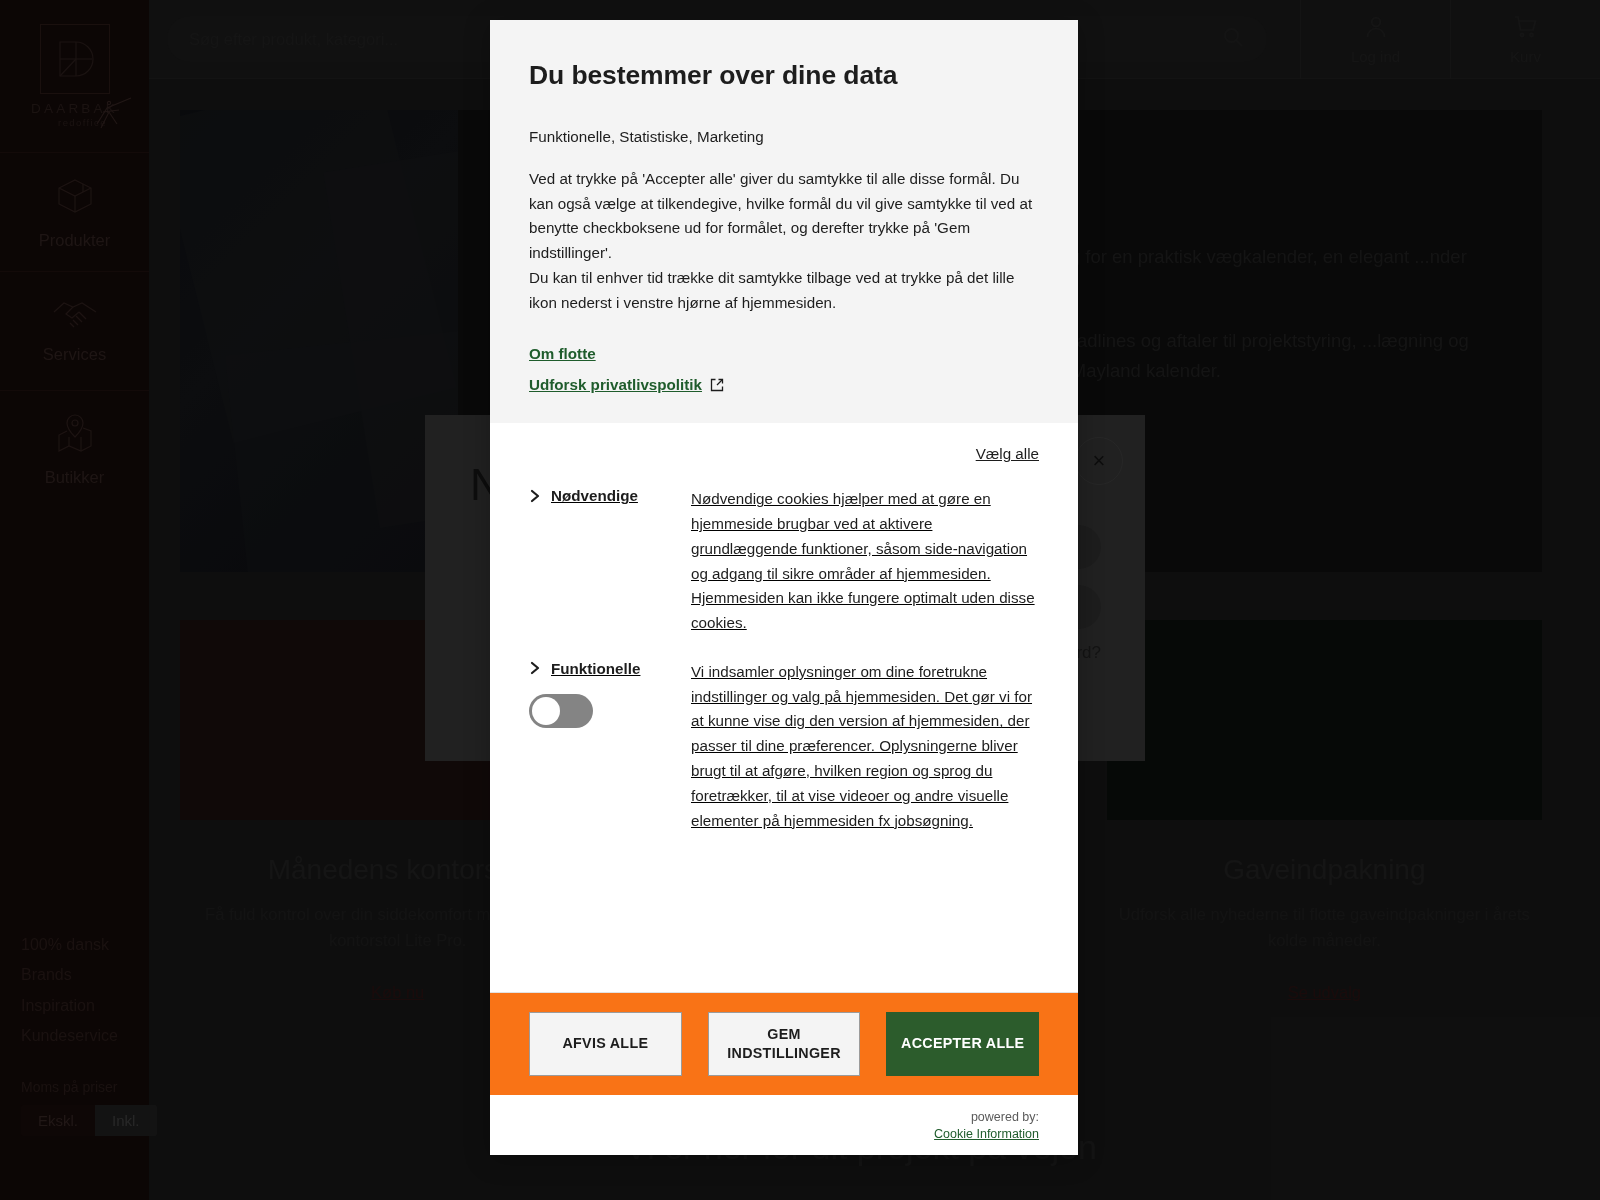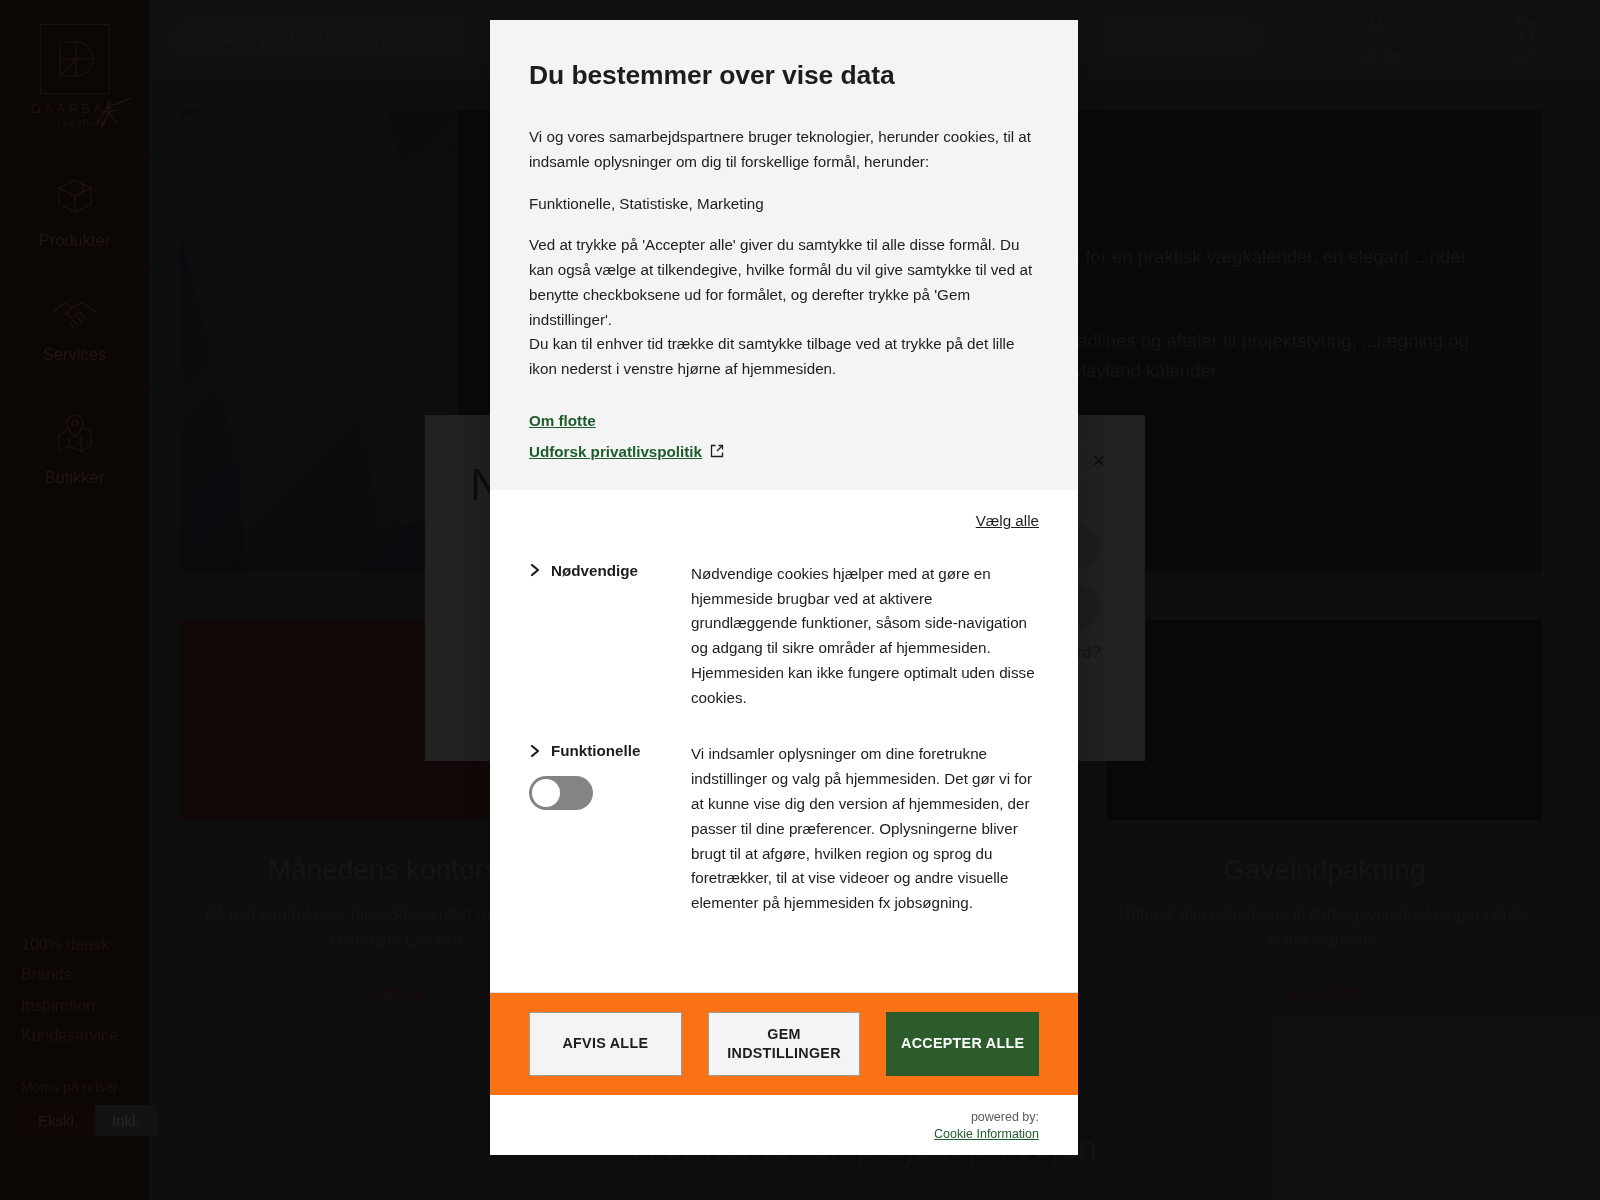--- a/index.html
+++ b/index.html
@@ -165,21 +165,21 @@
   .ck-link-row a { color: #1f5c2c; font-size: 15.2px; font-weight: 700; text-decoration: underline; }
   .ext-ic { color: #1d1d1d; display: inline-flex; }
 
   .ck-body {
     flex: 1; overflow: hidden; background: #fff; padding: 0 39px;
     position: relative;
   }
   .ck-selall { text-align: right; padding-top: 22px; }
   .ck-selall a { font-size: 15.2px; color: #1d1d1d; }
 
-  .ck-row { display: flex; margin-top: 32px; }
+  .ck-row { display: flex; margin-top: 24px; text-decoration: underline; }
   .ck-row-left { width: 162px; flex: 0 0 162px; }
   .ck-cat {
     display: flex; align-items: center; gap: 10px;
     font-size: 15.2px; font-weight: 700; color: #1d1d1d;
   }
   .chev { color: #1d1d1d; font-weight: 700; display: inline-flex; }
   .ck-desc { font-size: 15.2px; line-height: 1.63; color: #1d1d1d; }
 
   .switch {
     margin-top: 17px; width: 64px; height: 34px; border-radius: 17px;
@@ -366,22 +366,21 @@
     <div class="nl-q">...rd?</div>
     <div style="position:absolute;left:70px;top:55px;width:120px;height:46px;border-radius:23px;background:#5a1f1f;opacity:.55"></div>
   </div>
 </div>
 
 <div id="dim"></div>
 
 <div id="cookie">
 
   <div class="ck-top">
-    <h2>Du bestemmer over vise data</h2>
-    <p>Vi og vores samarbejdspartnere bruger teknologier, herunder cookies, til at indsamle oplysninger om dig til forskellige formål, herunder:</p>
+    <h2>Du bestemmer over dine data</h2>
     <p>Funktionelle, Statistiske, Marketing</p>
     <p style="white-space:pre-line">Ved at trykke på 'Accepter alle' giver du samtykke til alle disse formål. Du kan også vælge at tilkendegive, hvilke formål du vil give samtykke til ved at benytte checkboksene ud for formålet, og derefter trykke på 'Gem indstillinger'.
 Du kan til enhver tid trække dit samtykke tilbage ved at trykke på det lille ikon nederst i venstre hjørne af hjemmesiden.</p>
     <a class="ck-link" href="#">Om flotte</a>
     <div class="ck-link-row">
       <a href="#">Udforsk privatlivspolitik</a>
       <span class="ext-ic">
         <svg width="14" height="14" viewBox="0 0 14 14" stroke="currentColor" stroke-width="1.3" fill="none">
           <path d="M5.5 1.5 H1.5 V12.5 H12.5 V8.5"></path>
             <path d="M8.5 1.5 H12.5 V5.5"></path>

